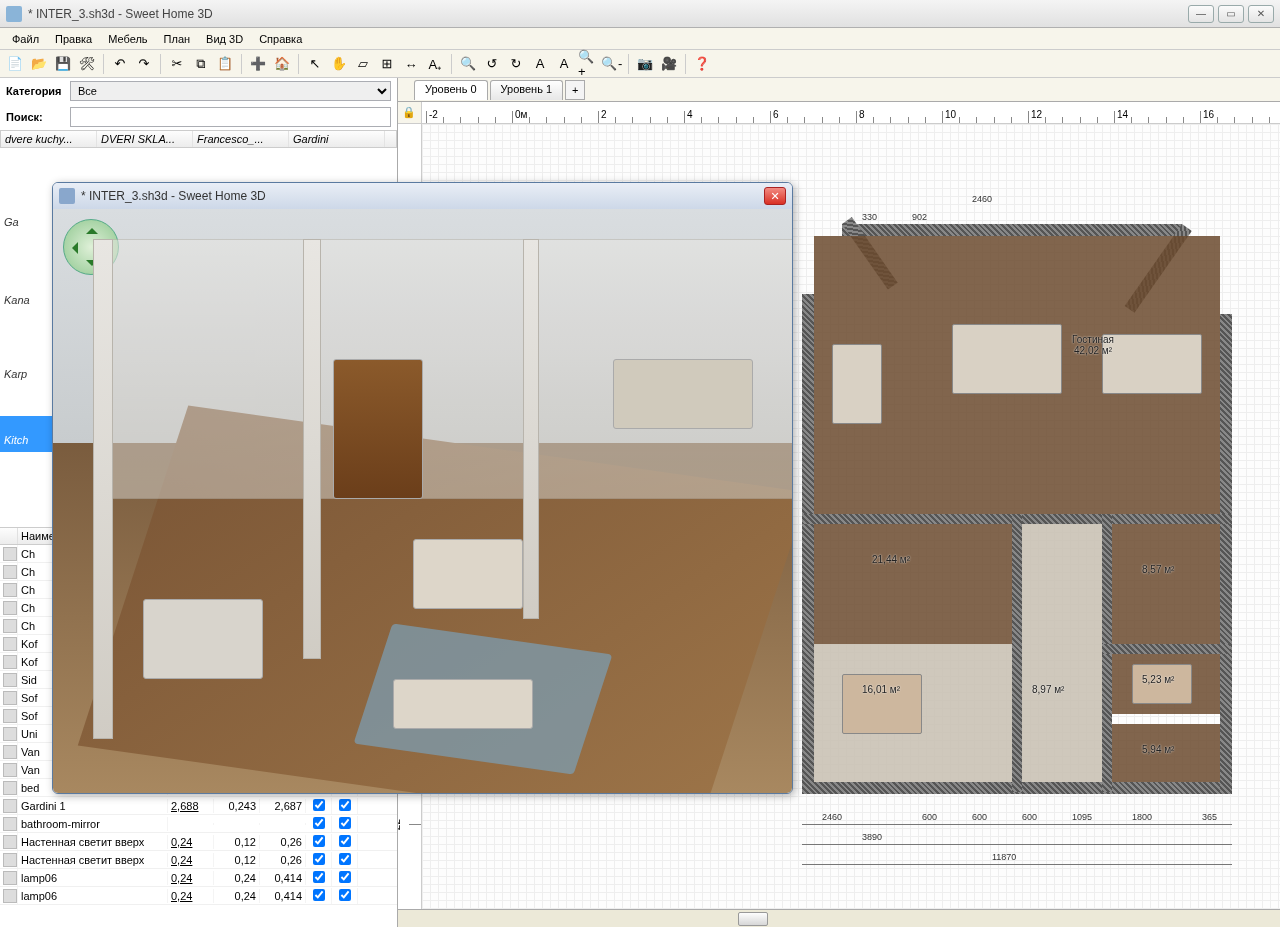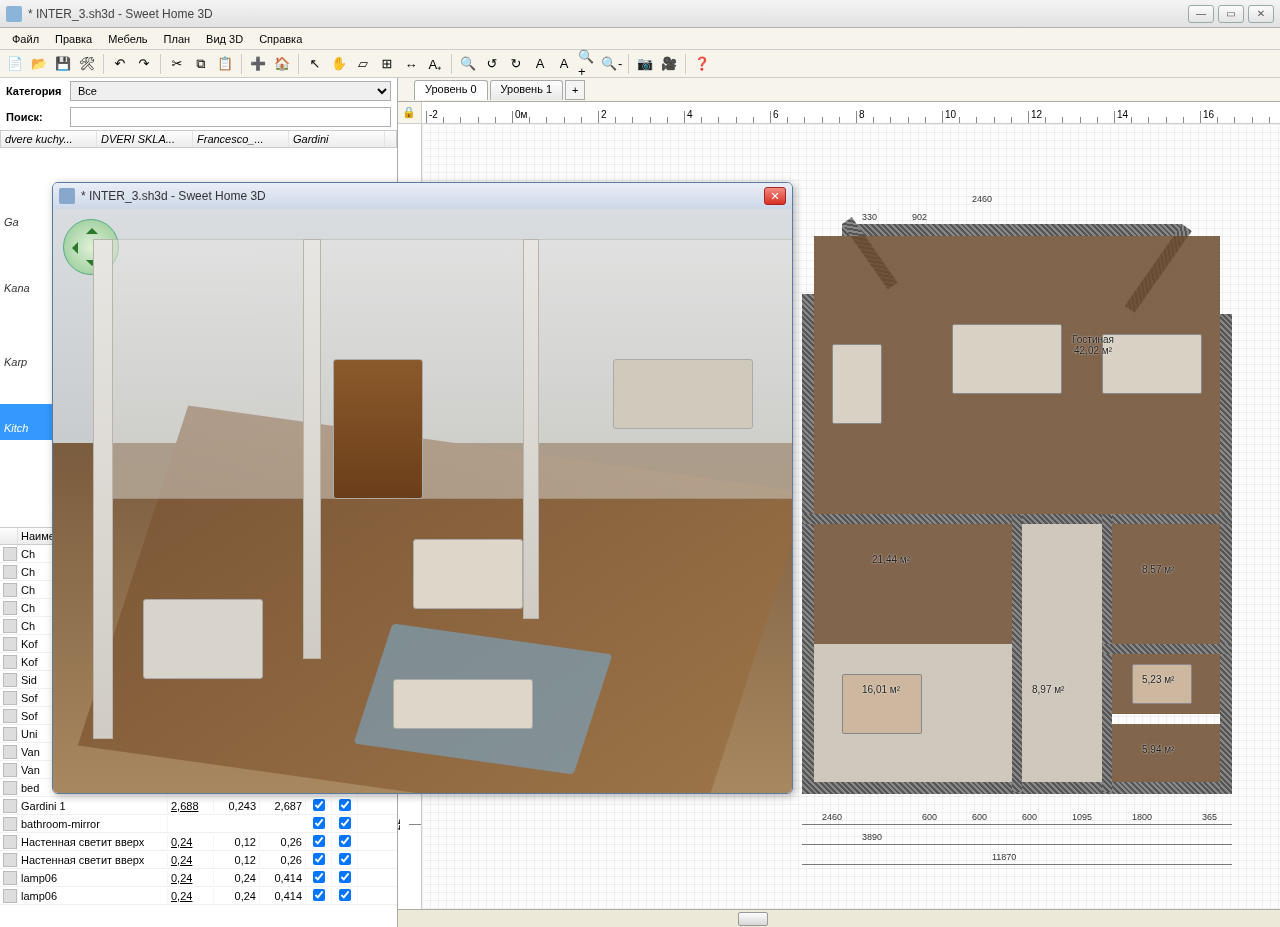--- a/index.html
+++ b/index.html
@@ -178,21 +178,21 @@
     </div>
     <div class="catheader">
       <div class="cathcell" style="width:96px">dvere kuchy...</div>
       <div class="cathcell" style="width:96px">DVERI SKLA...</div>
       <div class="cathcell" style="width:96px">Francesco_...</div>
       <div class="cathcell" style="width:96px">Gardini</div>
     </div>
     <div class="catalog-area">
       <div class="catalog-list">
         <div class="catalog-item" style="margin-top:40px">Ga</div>
-        <div class="catalog-item" style="margin-top:42px">Kana</div>
+        <div class="catalog-item" style="margin-top:54px">Kana</div>
         <div class="catalog-item" style="margin-top:50px">Karp</div>
         <div class="catalog-item sel" style="margin-top:30px"></div>
         <div class="catalog-item sel" style="margin-top:0px">Kitch</div>
       </div>
     </div>
 
     <div class="furntable">
       <div class="furnhead">
         <div class="furnhcell c0"></div>
         <div class="furnhcell c1">Наимен</div>

